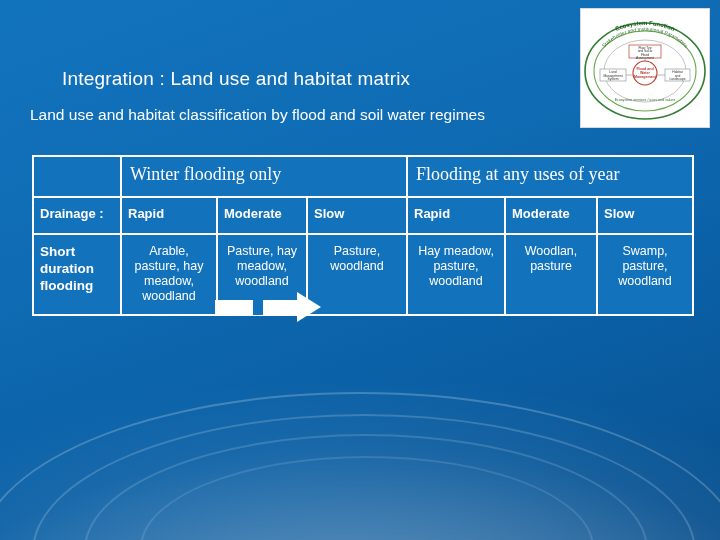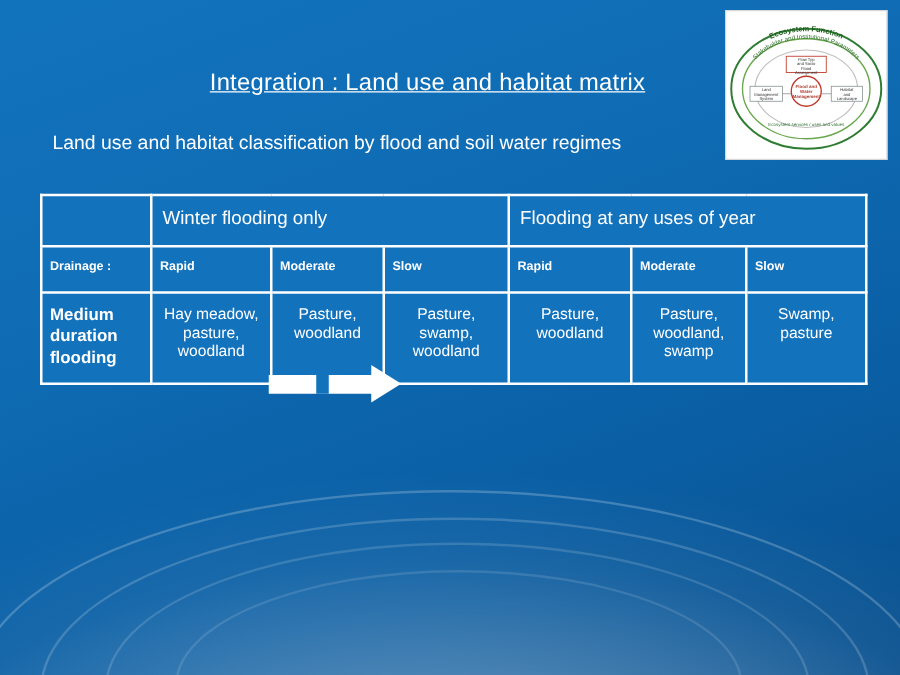--- a/index.html
+++ b/index.html
@@ -30,31 +30,30 @@
     pointer-events: none;
   }
   .arc.a1 { width: 760px; height: 320px; left: -22px; bottom: -176px; }
   .arc.a2 { width: 660px; height: 272px; left: 32px; bottom: -150px; border-color: rgba(255,255,255,0.18); }
   .arc.a3 { width: 560px; height: 228px; left: 84px; bottom: -126px; border-color: rgba(255,255,255,0.15); }
   .arc.a4 { width: 450px; height: 180px; left: 140px; bottom: -100px; border-color: rgba(255,255,255,0.12); }
 
   .title {
     position: absolute;
     left: 62px;
-    top: 56px;
+    top: 68px;
     width: 560px;
-    text-align: center;
+    text-align: left;
     color: #ffffff;
     font-size: 19px;
-    text-decoration: underline;
     letter-spacing: 0.2px;
   }
   .subtitle {
     position: absolute;
-    left: 42px;
+    left: 30px;
     top: 104px;
     width: 520px;
     color: #ffffff;
     font-size: 15.5px;
     line-height: 21px;
   }
 
   
   .logo {
     position: absolute;
@@ -81,28 +80,29 @@
     border: 2px solid #ffffff;
     vertical-align: top;
     padding: 6px 6px 10px 6px;
     font-size: 12.5px;
     line-height: 15px;
     color: #ffffff;
     background: #1272bc;
   }
   .matrix td.blank { background: #1272bc; border-color: #ffffff; }
   .matrix td.grouphdr {
-    font-size: 15px;
+    font-size: 18px;
     color: #ffffff;
     padding: 10px 8px 14px 8px;
     vertical-align: top;
+    font-family: Liberation Serif, serif;
   }
   .matrix td.colhdr {
     font-weight: bold;
-    font-size: 10px;
+    font-size: 13px;
     padding: 8px 6px 12px 6px;
     vertical-align: top;
   }
   .matrix td.rowhdr {
     font-weight: bold;
     font-size: 13.5px;
     line-height: 17px;
     padding: 8px 6px 12px 6px;
   }
   .matrix td.cell {
@@ -224,30 +224,30 @@
       <tr>
         <td class="colhdr">Drainage :</td>
         <td class="colhdr">Rapid</td>
         <td class="colhdr">Moderate</td>
         <td class="colhdr">Slow</td>
         <td class="colhdr">Rapid</td>
         <td class="colhdr">Moderate</td>
         <td class="colhdr">Slow</td>
       </tr>
 
-
       <tr>
-        <td class="rowhdr">Medium duration flooding</td>
+        <td class="rowhdr">Short duration flooding</td>
+        <td class="cell">Arable, pasture, hay meadow, woodland</td>
+        <td class="cell">Pasture, hay meadow, woodland</td>
+        <td class="cell">Pasture, woodland</td>
         <td class="cell">Hay meadow, pasture, woodland</td>
-        <td class="cell">Pasture, woodland</td>
-        <td class="cell">Pasture, swamp, woodland</td>
-        <td class="cell">Pasture, woodland</td>
-        <td class="cell">Pasture, woodland, swamp</td>
-        <td class="cell">Swamp, pasture</td>
+        <td class="cell">Woodlan, pasture</td>
+        <td class="cell">Swamp, pasture, woodland</td>
       </tr>
+
 
     </tbody>
   </table>
 
   <div class="arrow-anno">
     <div class="bar"></div>
     <div class="notch"></div>
     <div class="head"></div>
   </div>
 

